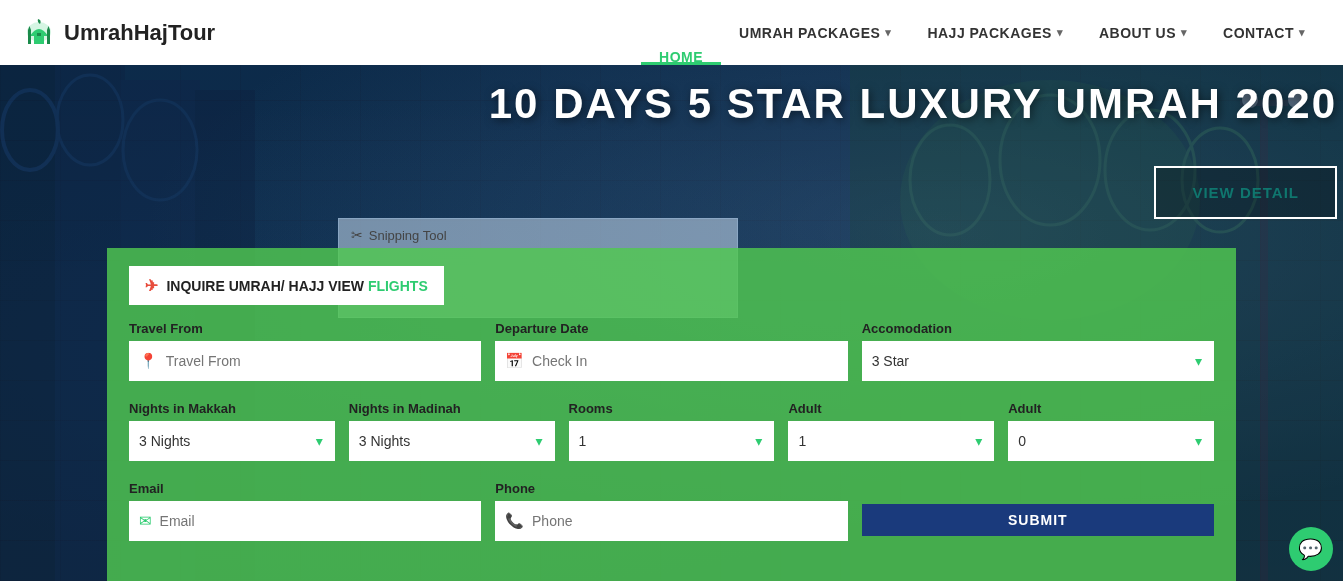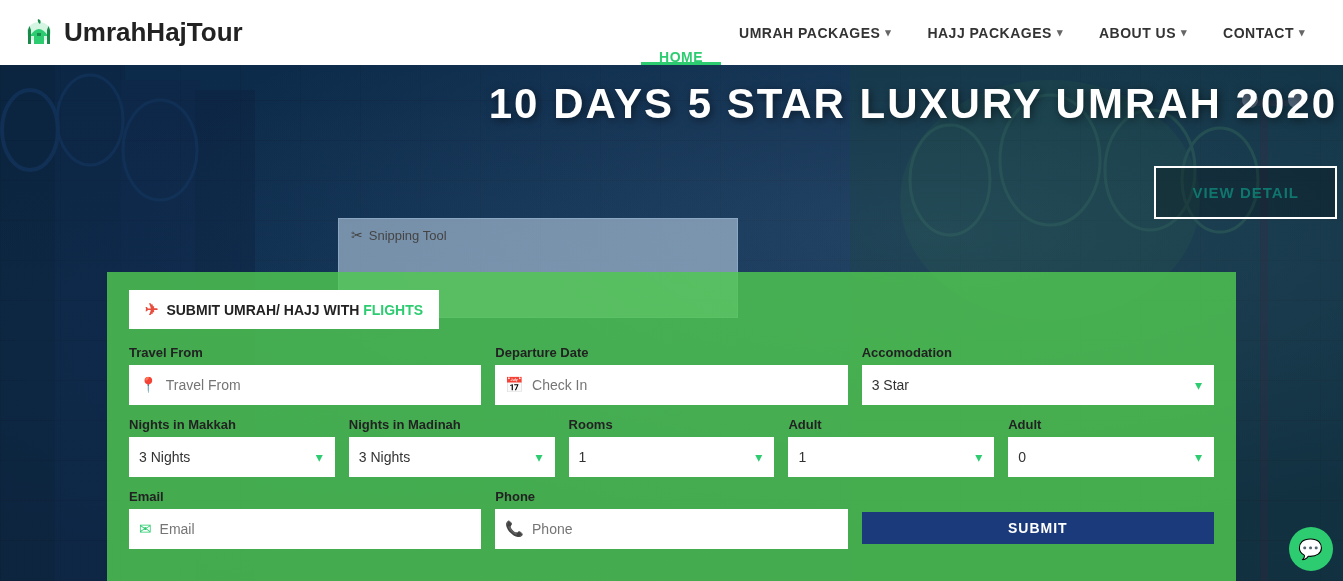--- a/index.html
+++ b/index.html
@@ -14,21 +14,21 @@
       display: flex;
       align-items: center;
       z-index: 10;
       padding: 0 20px;
     }
     .logo {
       display: flex;
       align-items: center;
       text-decoration: none;
       color: #222;
-      font-size: 26px;
+      font-size: 22px;
       font-weight: bold;
       margin-right: auto;
     }
     .logo-icon {
       width: 38px;
       height: 38px;
       margin-right: 6px;
     }
     .nav {
       display: flex;
@@ -178,21 +178,21 @@
       margin-right: 8px;
       font-size: 16px;
     }
     .flights-text {
       color: #2ecc71;
     }
 
     .form-grid-row {
       display: grid;
       gap: 14px;
-      margin-bottom: 12px;
+      margin-bottom: 20px;
     }
     .row1 { grid-template-columns: 1fr 1fr 1fr; }
     .row2 { grid-template-columns: 1fr 1fr 1fr 1fr 1fr; }
     .row3 { grid-template-columns: 1fr 1fr 1fr; }
 
     .form-group {
       display: flex;
       flex-direction: column;
       gap: 5px;
     }
@@ -361,21 +361,21 @@
   <span class="snipping-text">
     <span class="snipping-icon">✂</span>
     <span>Snipping Tool</span>
   </span>
 </div>
 
 <div class="form-section">
 
   <div class="inquire-bar">
     <span class="inquire-icon">✈</span>
-    <span>SUBMIT UMRAH/ HAJJ WITH</span>
+    <span>INQUIRE UMRAH/ HAJJ VIEW</span>
     &nbsp;
     <span class="flights-text">FLIGHTS</span>
   </div>
 
   <div class="form-grid-row row1">
     <div class="form-group">
       <label class="form-label">Travel From</label>
       <div class="form-input-wrap">
         <span class="form-input-icon">📍</span>
         <input class="form-input" type="text" placeholder="Travel From" style="">

